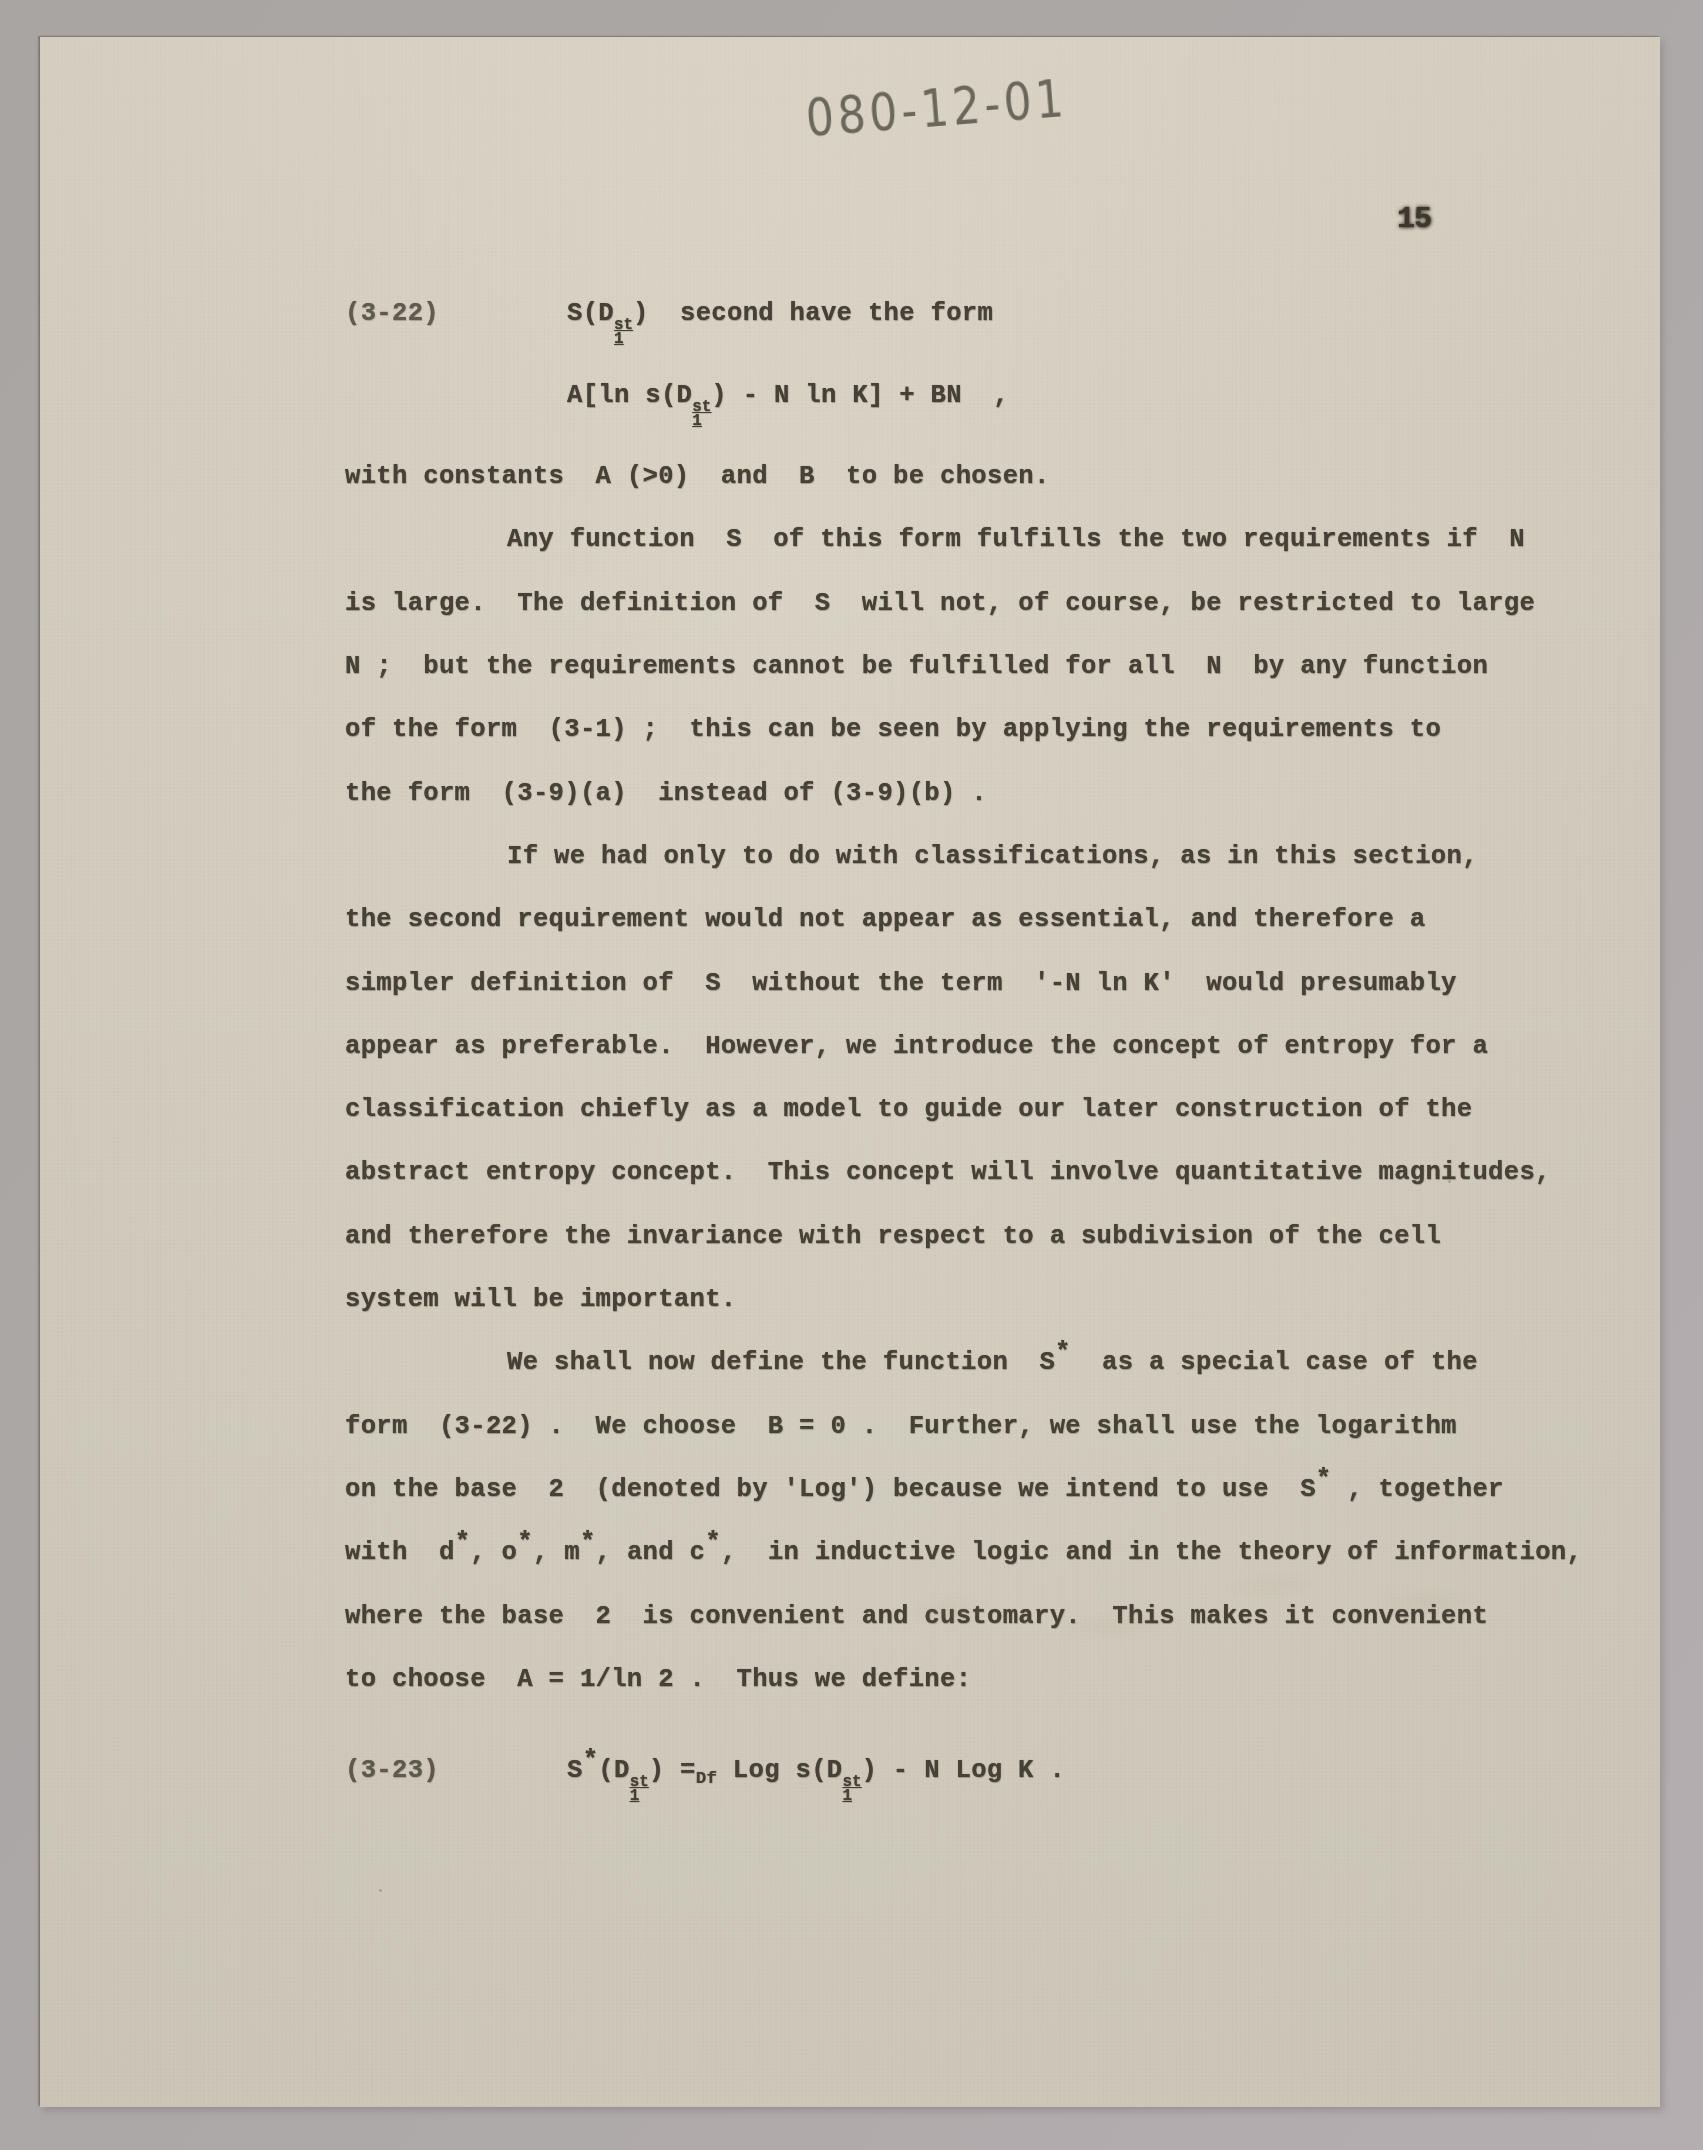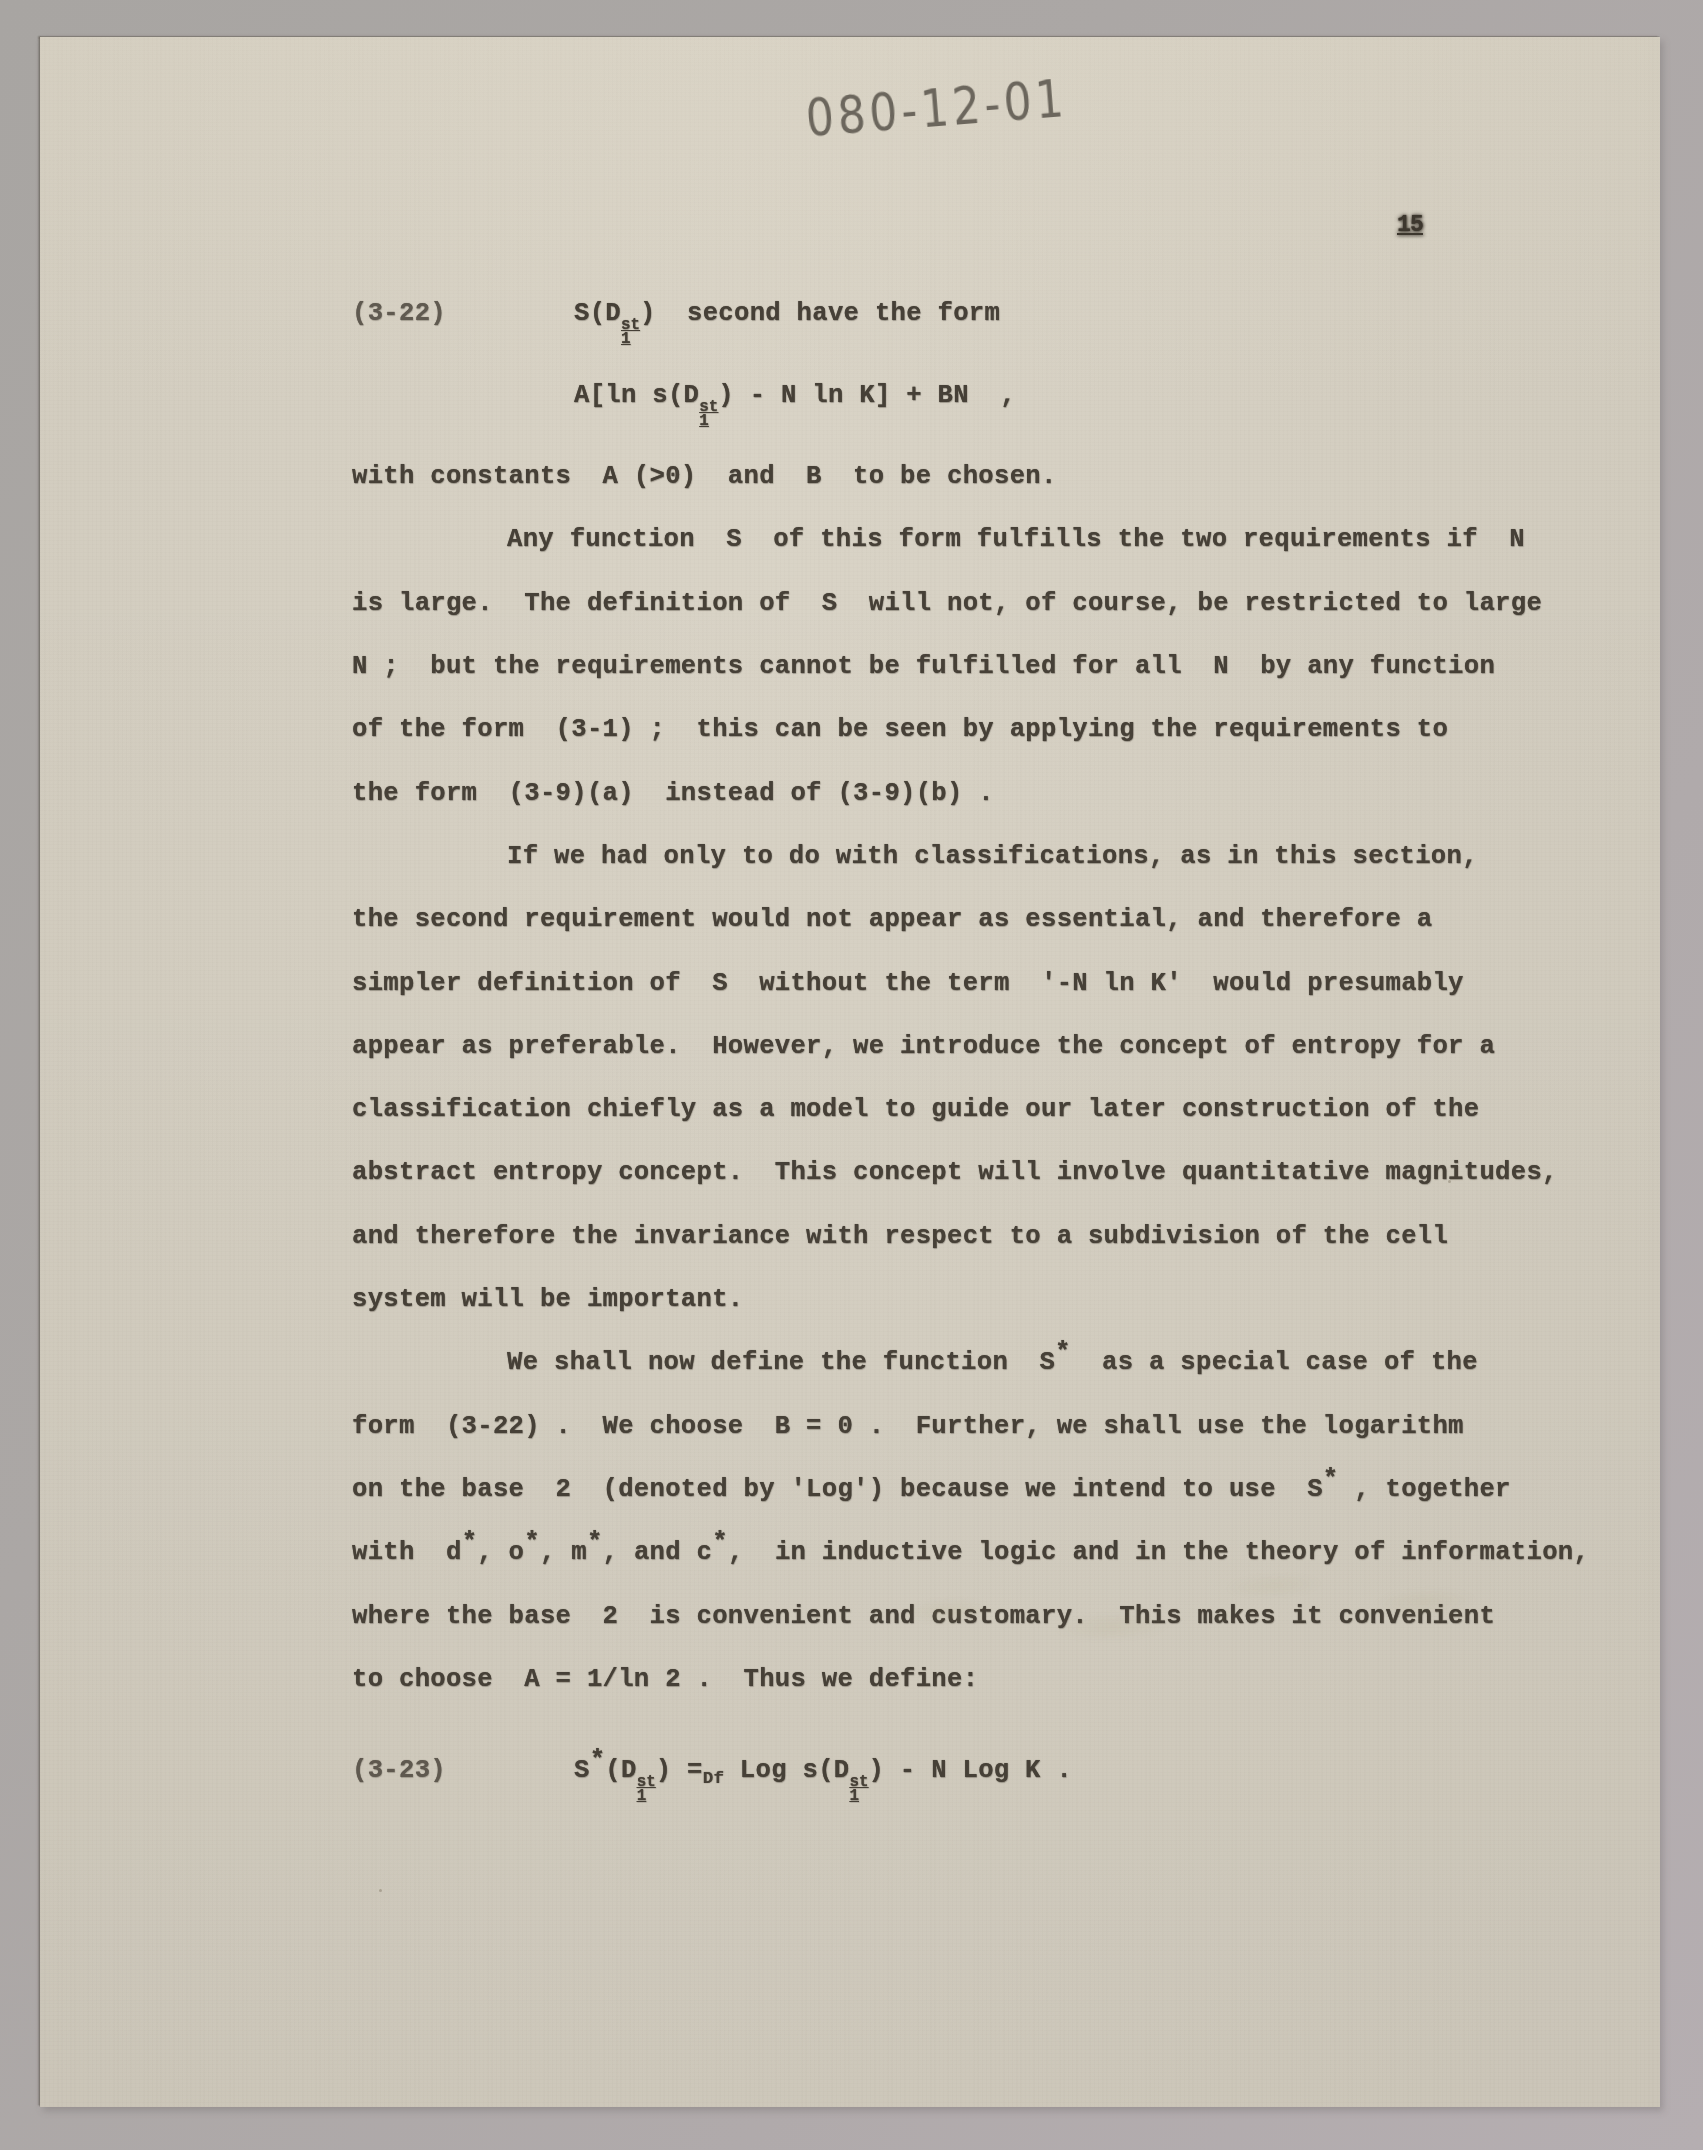--- a/index.html
+++ b/index.html
@@ -28,21 +28,21 @@
       repeating-linear-gradient(90deg, rgba(120,110,95,0.025) 0 1.4px, rgba(0,0,0,0) 1.4px 4.3px),
       repeating-linear-gradient(0deg, rgba(120,110,95,0.018) 0 0.9px, rgba(0,0,0,0) 0.9px 3.8px);
     box-shadow:
       -1.9px -1.4px 1.4px rgba(92,87,80,0.55),
       -0.5px -0.5px 0 rgba(120,114,106,0.8),
       2.8px 3.8px 6.6px rgba(110,104,102,0.35);
   }
   
   .tl {
     position: absolute;
-    left: 312px;
+    left: 305px;
     width: 1318px;
     height: 34px;
     font-size: 25.6px;
     letter-spacing: 0.3px;
     font-weight: 700;
     color: #464037;
     white-space: pre;
     text-shadow: 0 0 0.9px rgba(70,63,54,0.75), 0.5px 0.5px 0.9px rgba(70,63,54,0.35);
     filter: blur(0.3px);
   }
@@ -66,28 +66,27 @@
     transform: translateY(-0.38em);
   }
   .dfsub {
     display: inline-block;
     font-size: 0.68em;
     transform: translateY(0.32em);
   }
   .pagenum {
     position: absolute;
     left: 1357px;
-    top: 175px;
-    font-size: 23px;
+    top: 165px;
+    font-size: 30px;
     font-weight: 700;
     color: #3d372e;
     letter-spacing: -0.9px;
     text-shadow: 0 0 4.3px rgba(61,55,46,0.95), 0 0 1.4px rgba(61,55,46,0.9), 0.9px 0.9px 2.8px rgba(61,55,46,0.5);
     filter: blur(0.6px);
-    text-decoration: underline;
   }
   .annotation {
     position: absolute;
     left: 766px;
     top: 56px;
     font-family: "DejaVu Sans", sans-serif;
     font-size: 44px;
     font-weight: 400;
     color: #5d584f;
     letter-spacing: 3.8px;

